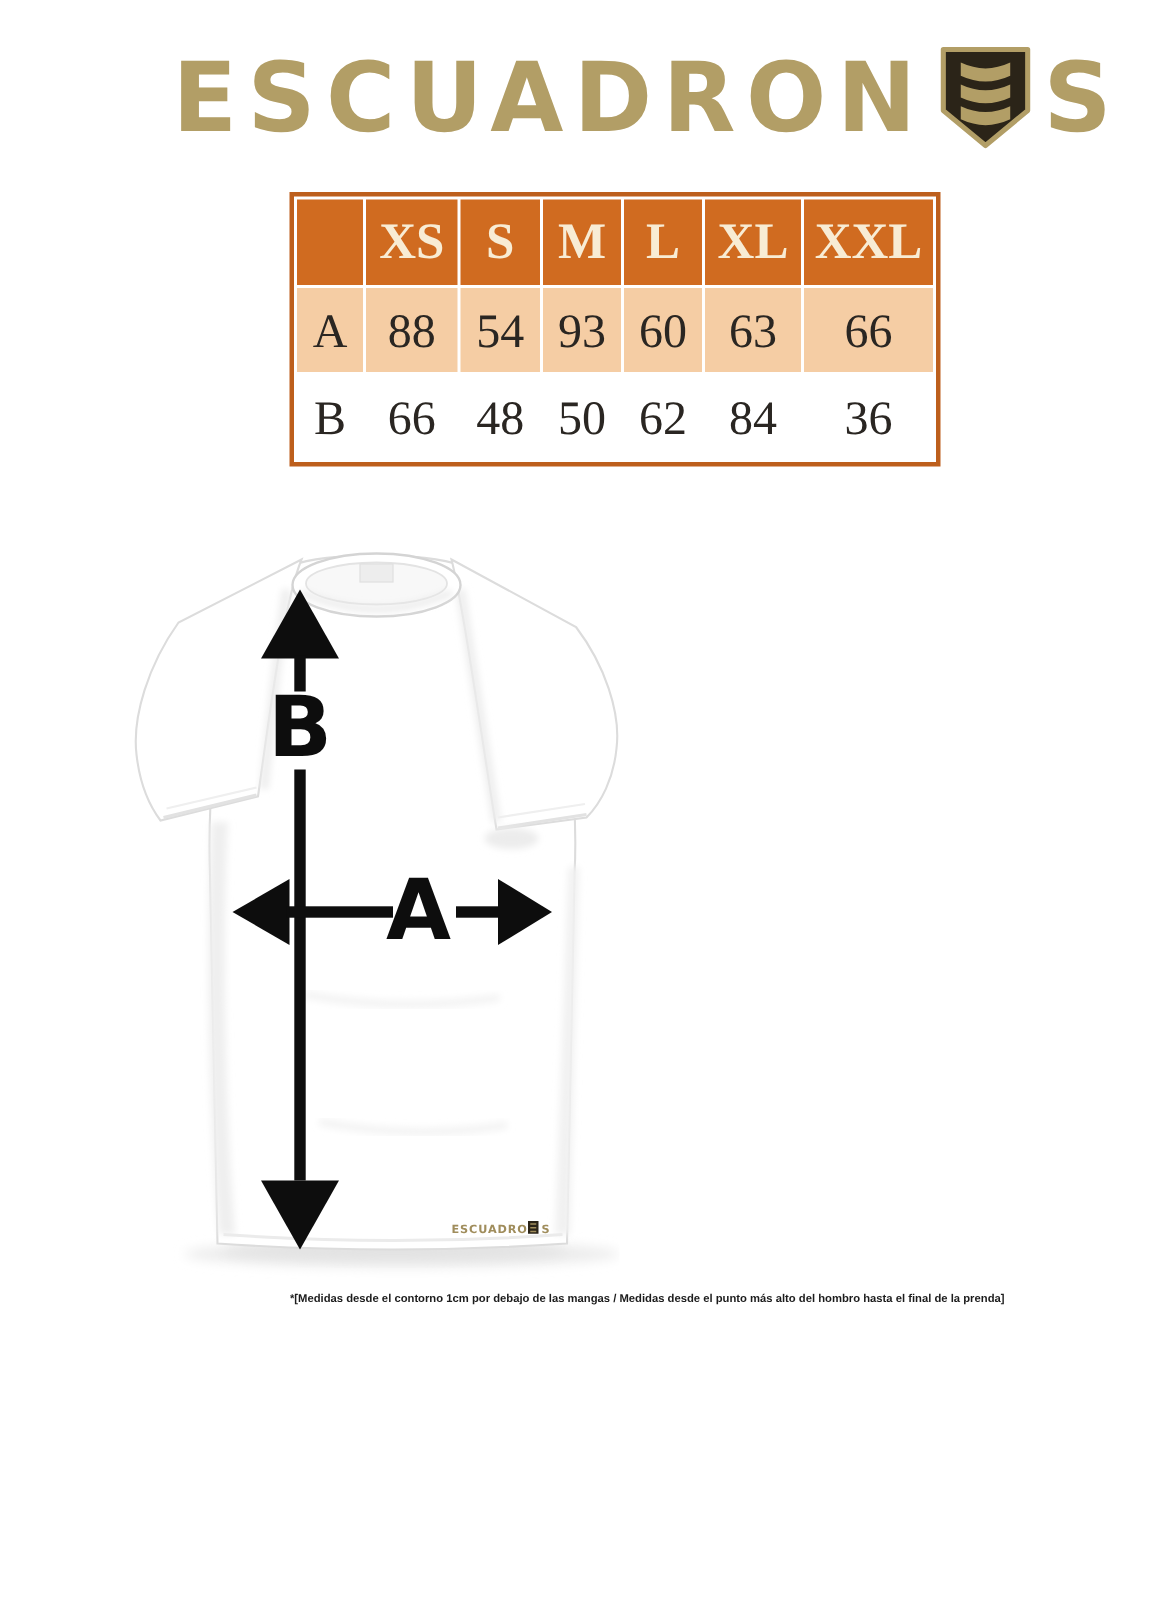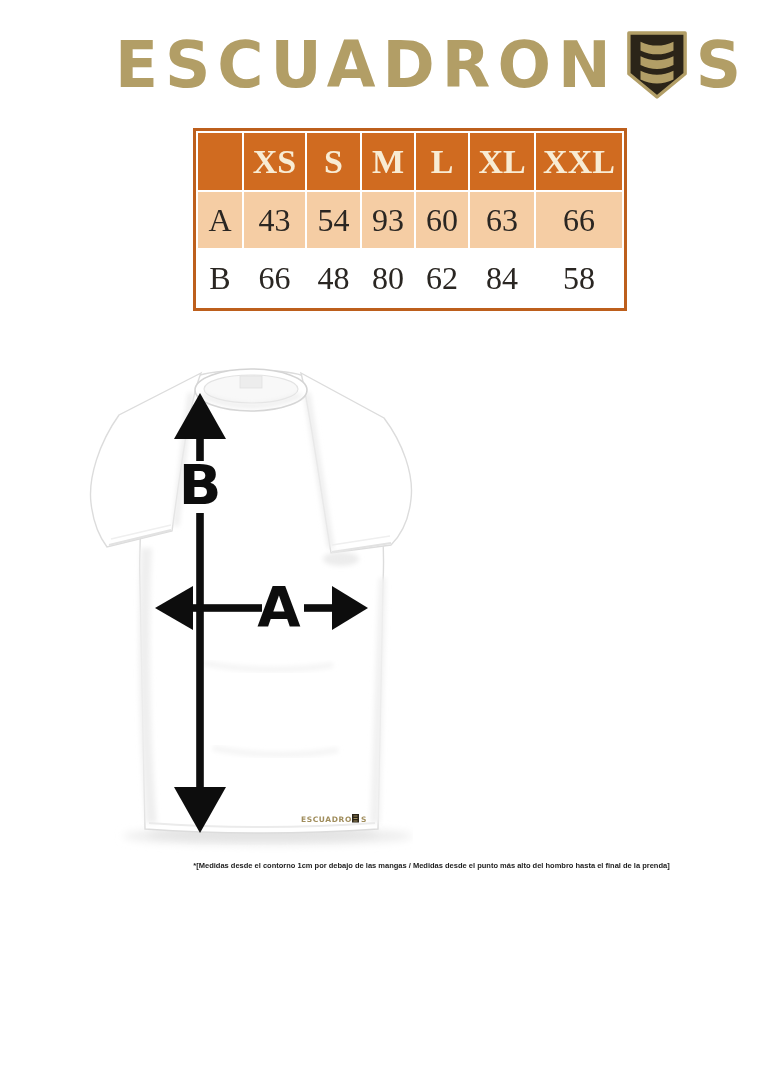--- a/index.html
+++ b/index.html
@@ -127,35 +127,35 @@
           <th></th>
           <th>XS</th>
           <th>S</th>
           <th>M</th>
           <th>L</th>
           <th>XL</th>
           <th>XXL</th>
         </tr>
         <tr class="row-a">
           <td>A</td>
-          <td>43</td>
+          <td>88</td>
           <td>54</td>
           <td>93</td>
           <td>60</td>
           <td>63</td>
           <td>66</td>
         </tr>
         <tr class="row-b">
           <td>B</td>
           <td>66</td>
           <td>48</td>
-          <td>80</td>
+          <td>50</td>
           <td>62</td>
           <td>84</td>
-          <td>58</td>
+          <td>36</td>
         </tr>
       </tbody>
     </table>
   </div>
 
   <div class="shirt-fig">
     <svg width="330" height="500" viewBox="0 0 330 500" aria-hidden="true">
       <defs>
         <filter id="soft" x="-40%" y="-40%" width="180%" height="180%">
           <feGaussianBlur stdDeviation="2.5"></feGaussianBlur>

